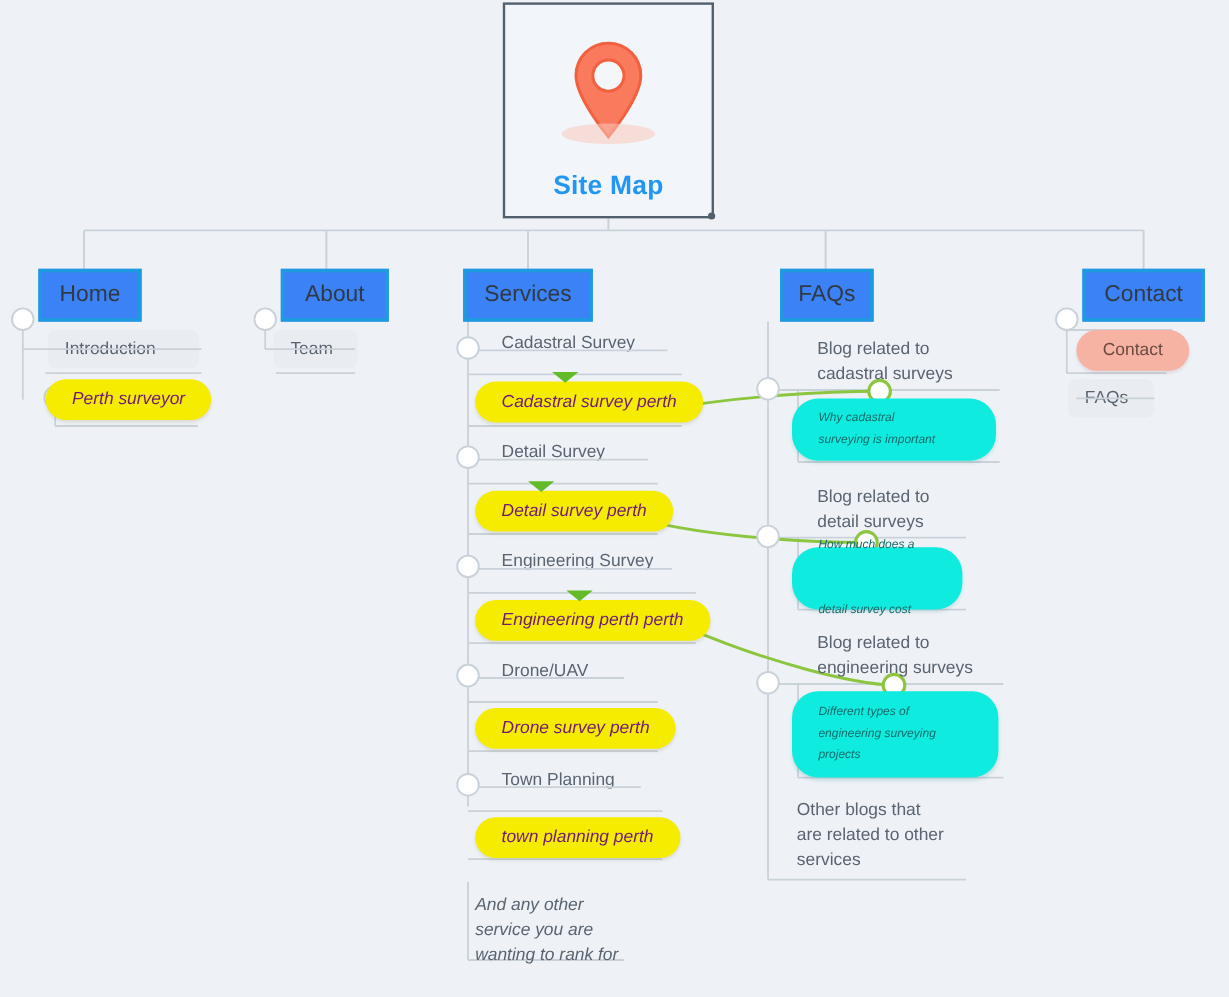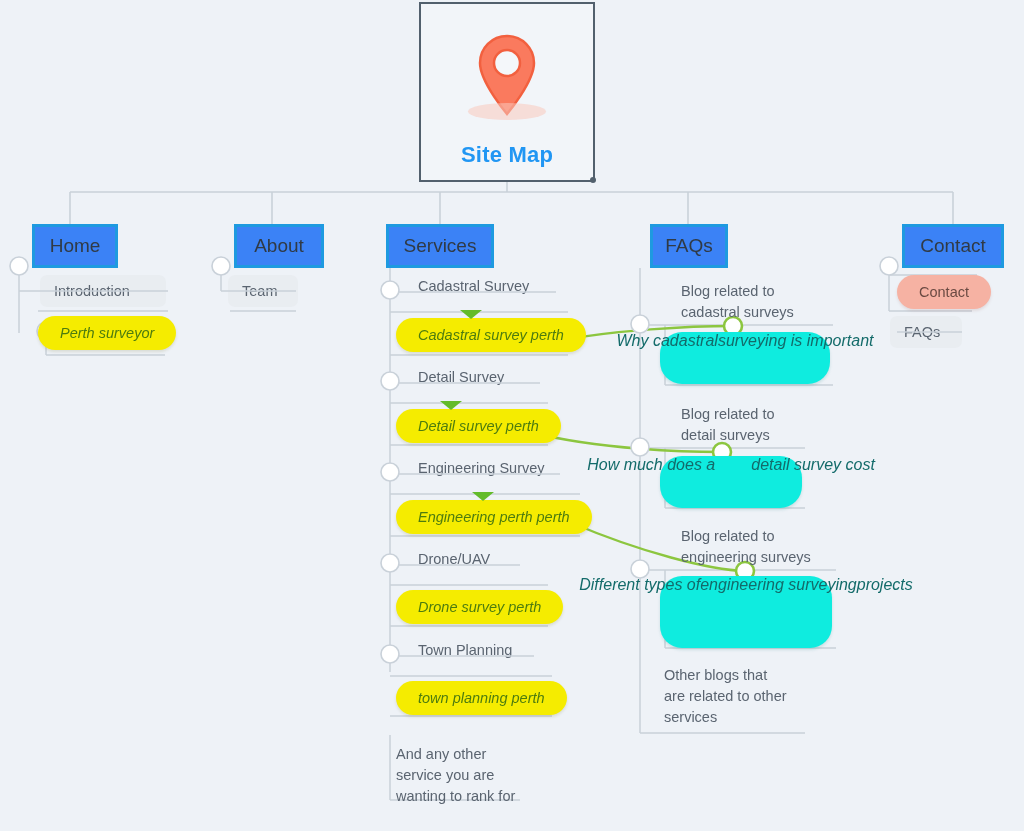--- a/index.html
+++ b/index.html
@@ -69,32 +69,32 @@
   .pill {
     position: absolute; z-index: 6;
     display: flex; align-items: center;
     border-radius: 22px;
     padding: 0 22px;
     font-style: italic;
     white-space: pre;
   }
   .pill.yellow {
     background: #f5ec00;
-    color: #4d7c0f;
+    color: #701a75;
     font-size: 14.5px;
     height: 34px;
     box-shadow: 0 2px 3px rgba(120,120,60,.18);
   }
   .pill.cyan {
     background: #0fecdf;
     color: #136b6a;
-    font-size: 16px;
+    font-size: 10px;
     line-height: 18px;
     box-shadow: 0 2px 3px rgba(40,140,140,.18);
-    align-items: flex-start; justify-content: center;
+    flex-direction: column; align-items: flex-start; justify-content: center;
   }
   .pill.salmon {
     background: #f6b2a3;
     color: #6b4a42;
     font-size: 14.5px; font-style: normal;
     height: 34px;
     box-shadow: 0 2px 3px rgba(150,90,80,.15);
   }
   .pill.cyan span { display: block; }
 
@@ -105,20 +105,21 @@
     border-left: 11px solid transparent;
     border-right: 11px solid transparent;
     border-top: 9px solid #63bb2a;
   }
 
   
   .note {
     position: absolute;
     font-size: 14.5px; line-height: 21px;
     color: #5a6470;
+    font-style: italic;
     white-space: pre-line;
     z-index: 4;
   }
   .note.upright { font-style: normal; }
 </style>
 </head>
 <body>
 
 <div id="stage">
 

